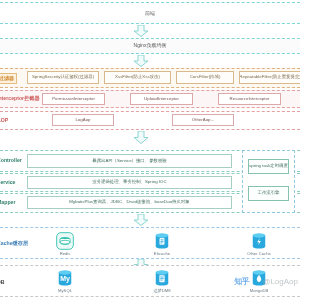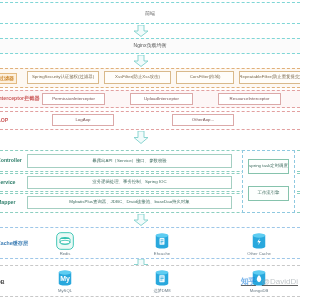--- a/index.html
+++ b/index.html
@@ -95,24 +95,23 @@
   }
   .iconcol .cap{
     font-size:4.2px;color:#6b7b85;margin-top:1px;line-height:1;
     white-space:nowrap;
   }
   .iconsvg{display:block;}
 
   
   .watermark{
     position:absolute;right:2px;bottom:14px;
-    display:flex;gap:6px;
+    display:flex;gap:13px;
     opacity:.62;
     pointer-events:none;
-    text-decoration:underline;
   }
   .wm-logo{
     font-size:8px;font-weight:bold;color:#1a7fdd;
     line-height:1;letter-spacing:-.5px;
   }
   .wm-text{font-size:8px;color:#9aa3a8;line-height:1;}
 </style>
 </head>
 <body>
 
@@ -258,16 +257,16 @@
       <ellipse cx="12" cy="5.5" rx="7.5" ry="2.6" fill="#4fc3ea"></ellipse>
       <path d="M4.5 5.5v13c0 1.45 3.36 2.6 7.5 2.6s7.5-1.15 7.5-2.6v-13z" fill="#29a8dd"></path>
       <ellipse cx="12" cy="5.5" rx="7.5" ry="2.6" fill="#5ecdf2"></ellipse>
       <path d="M12 8.3c1.9 1.9 2.6 3.7 2.6 5.2 0 1.8-1.2 3-2.6 3.6-1.4-.6-2.6-1.8-2.6-3.6 0-1.5.7-3.3 2.6-5.2z" fill="#ffffff"></path>
     </svg>
     <span class="cap">MongoDB</span>
   </div>
 
   <div class="watermark">
     <span class="wm-logo">知乎</span>
-    <span class="wm-text">@DavidDi</span>
+    <span class="wm-text">@LogAop</span>
   </div>
 
 </div>
 
 </body></html>

